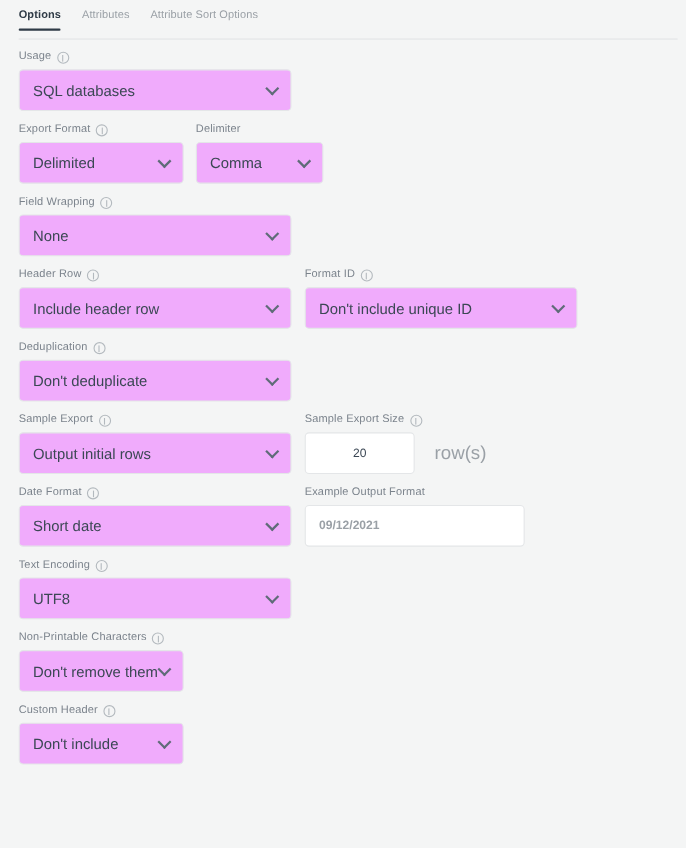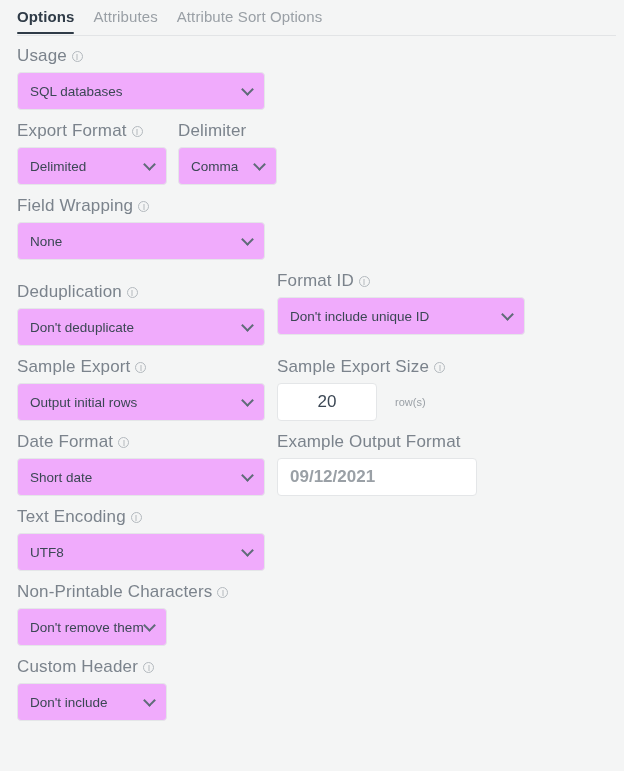--- a/index.html
+++ b/index.html
@@ -21,21 +21,21 @@
   }
   .tabbar::after {
     content: "";
     position: absolute;
     left: 17px; right: 8px; bottom: 0;
     height: 1px;
     background: #e2e4e6;
   }
   .tab {
     position: relative;
-    font-size: 15px;
+    font-size: 10px;
     color: #9aa0a6;
     padding: 8px 0 9px 0;
     margin-right: 19px;
     cursor: pointer;
     white-space: nowrap;
     letter-spacing: .1px;
     z-index: 2;
   }
   .tab.active {
     color: #2f3b47;
@@ -59,25 +59,25 @@
     padding-left: 17px;
     display: flex;
     align-items: flex-start;
     margin-bottom: 11px;
   }
   .field { display: flex; flex-direction: column; }
   .field.col-right { position: absolute; left: 277px; top: 0; }
   .field.delim { margin-left: 11px; }
 
   .label {
-    font-size: 17px;
+    font-size: 10px;
     color: #7b838c;
     margin-bottom: 6px;
     display: flex;
-    align-items: center;
+    align-items: flex-end;
     gap: 5px;
     white-space: nowrap;
     letter-spacing: .15px;
   }
 
   .info-icon {
     width: 11px; height: 11px;
     border: 1px solid #b3b9be;
     border-radius: 50%;
     position: relative;
@@ -147,32 +147,32 @@
     background: #4a7ebb;
     border-radius: 6px 6px 2px 2px;
     transform: translateX(-50%);
   }
 
   .textinput {
     height: 38px;
     background: #ffffff;
     border: 1px solid #e4e6e8;
     border-radius: 4px;
-    font-size: 17px;
+    font-size: 11px;
     color: #3b4754;
     font-family: "Liberation Sans", sans-serif;
     padding: 0 12px;
   }
   .textinput.centered { text-align: center; }
   .textinput.readonly { color: #9aa0a6; }
   .textinput.w100 { width: 100px; }
   .textinput.w200 { width: 200px; font-weight: bold; }
 
   .suffix {
-    font-size: 11px;
+    font-size: 17px;
     color: #9aa0a6;
     margin-left: 18px;
     align-self: center;
     padding-top: 0;
   }
   .inline { display: flex; align-items: center; }
 </style>
 </head>
 <body>
 
@@ -213,41 +213,51 @@
       <div class="control w138" style="width:150px">
         <span>Delimited</span>
         <span class="chev"></span>
       </div>
     </div>
 
     <div class="field delim">
       <div class="label">
         <span>Delimiter</span>
       </div>
-      <div class="control" style="width:99px">
+      <div class="control" style="width:116px">
         <span>Comma</span>
         <span class="chev"></span>
       </div>
     </div>
   </div>
 
   <div class="row">
     <div class="field">
       <div class="label">
         <span>Field Wrapping</span>
         <span class="info-icon"></span>
       </div>
       <div class="control w248">
         <span>None</span>
         <span class="chev"></span>
       </div>
     </div>
   </div>
 
   <div class="row">
+    <div class="field">
+      <div class="label">
+        <span>Header Row</span>
+        <span class="info-icon"></span>
+      </div>
+      <div class="control w248">
+        <span>Include header row</span>
+        <span class="chev"></span>
+      </div>
+    </div>
 
     <div class="field col-right">
       <div class="label">
         <span>Format ID</span>
         <span class="info-icon"></span>
       </div>
       <div class="control w248">
         <span>Don't include unique ID</span>
         <span class="chev"></span>
       </div>

